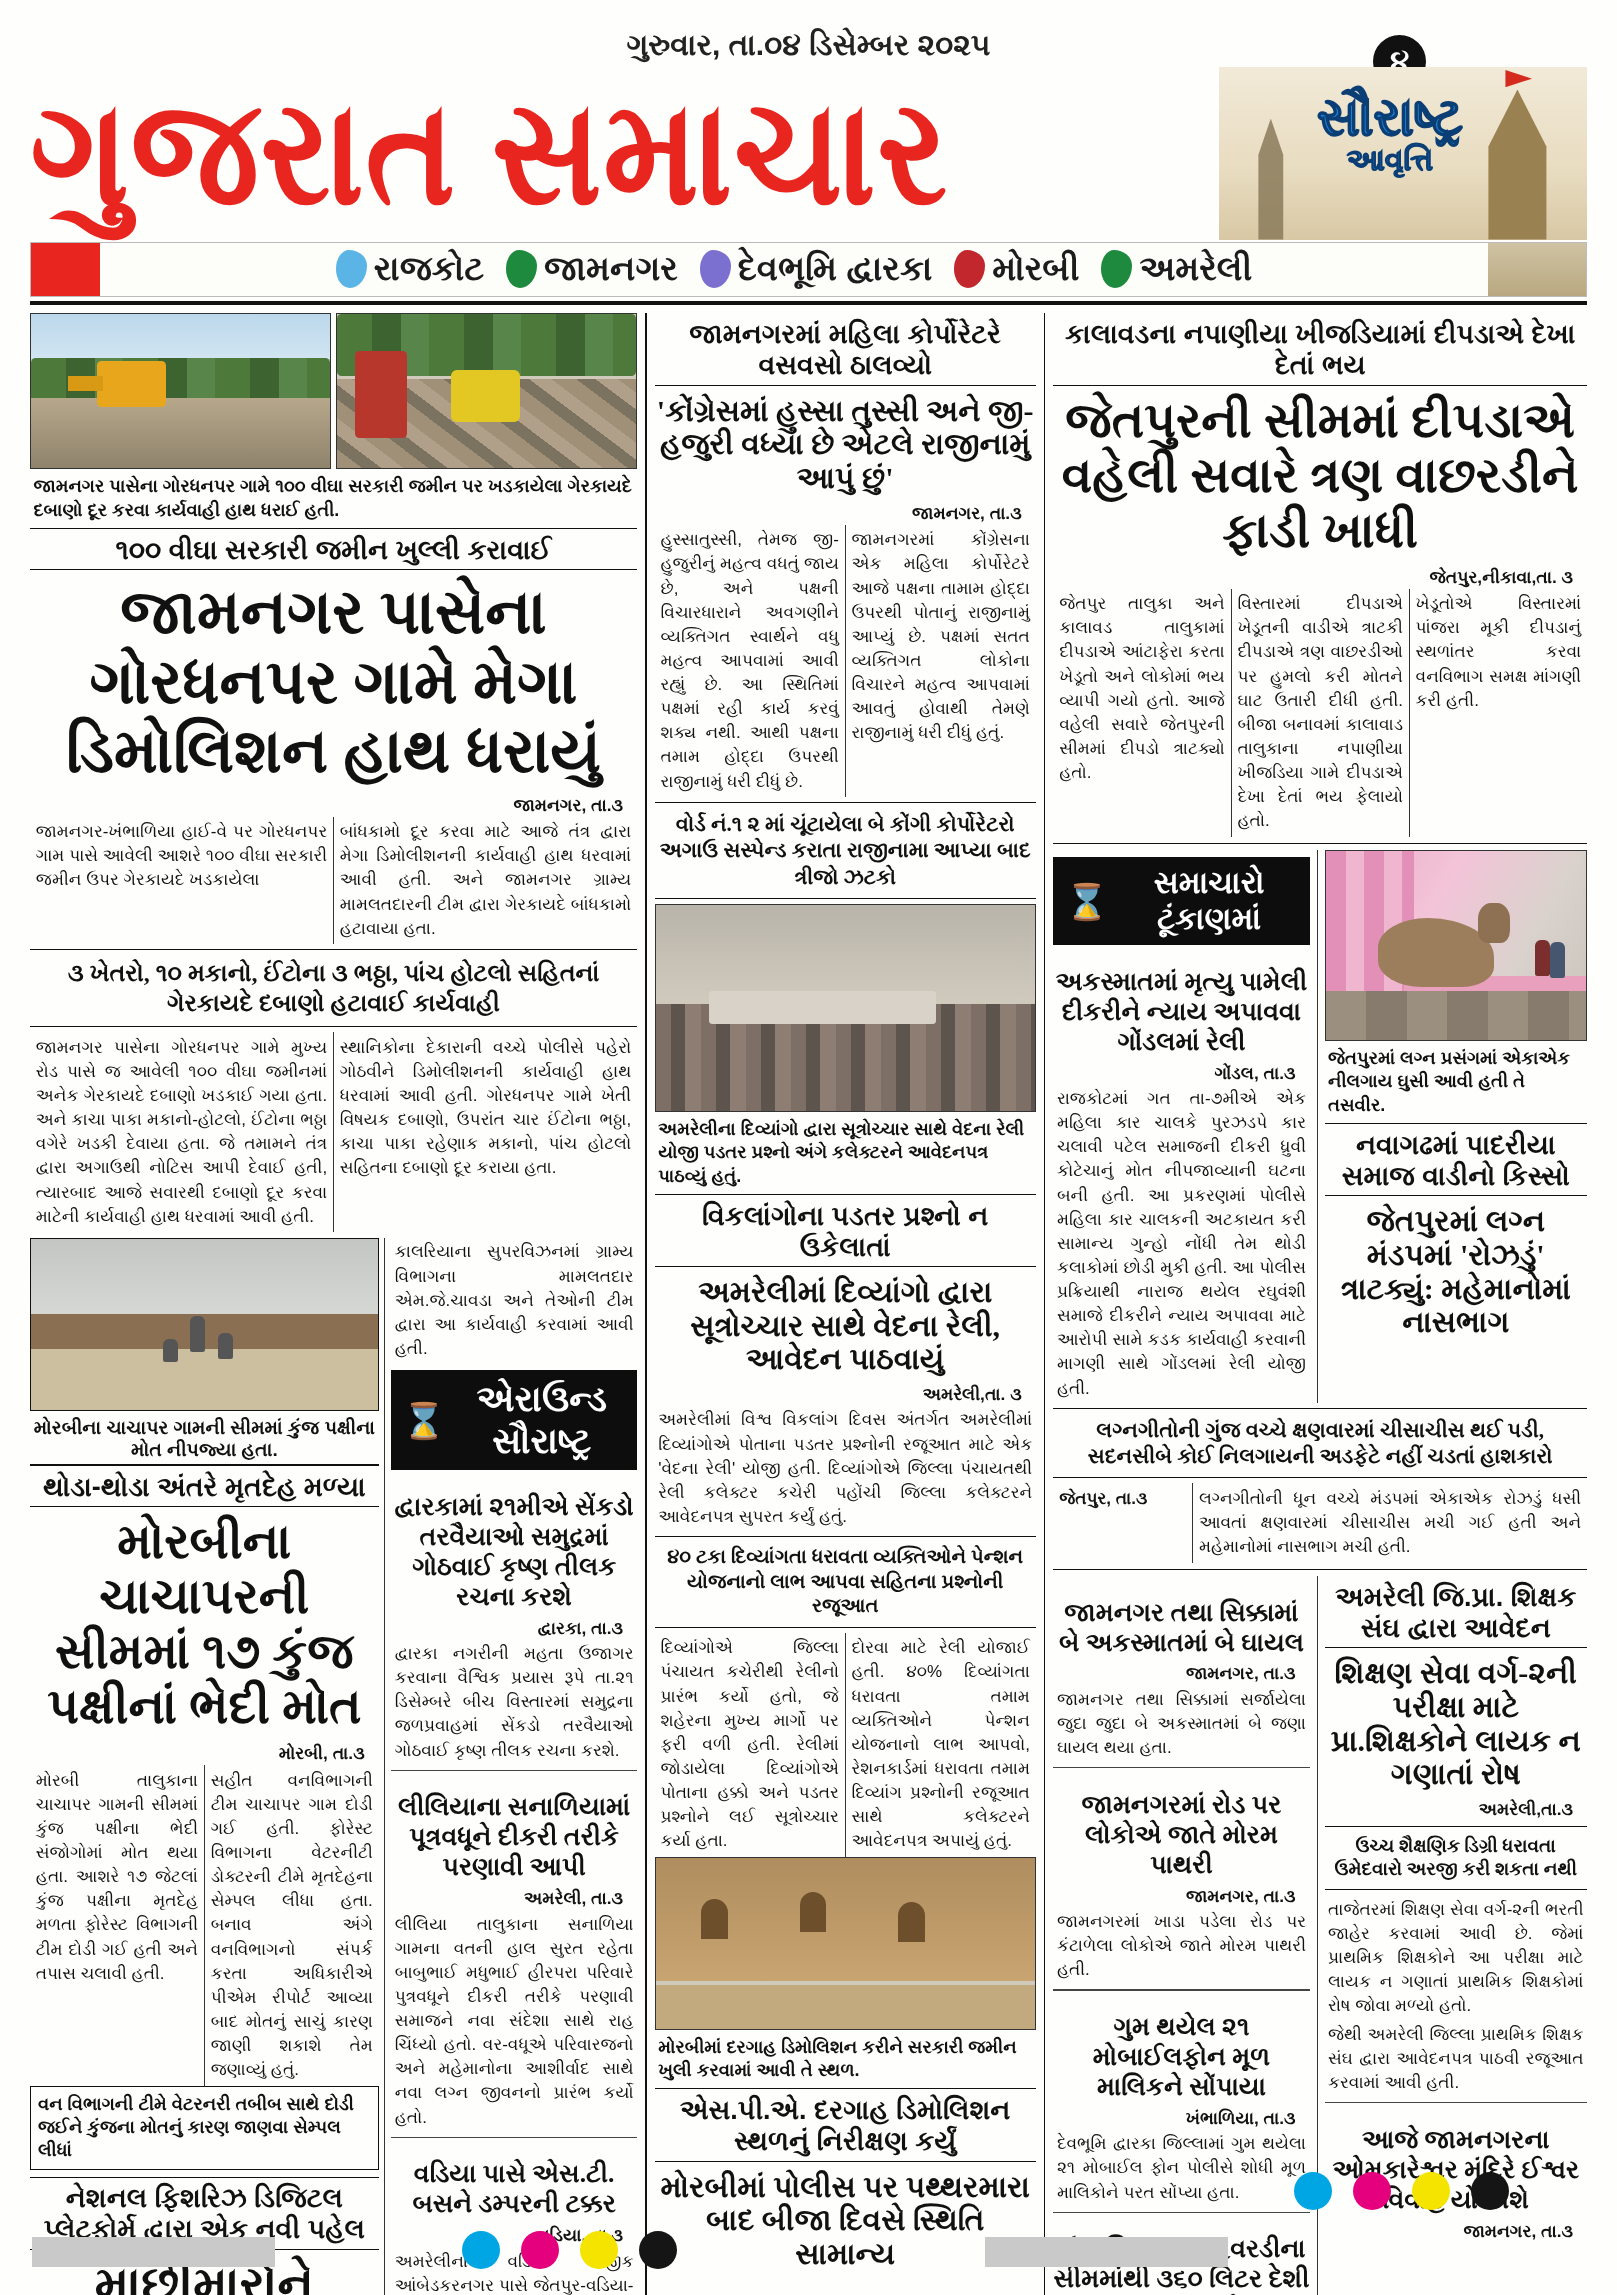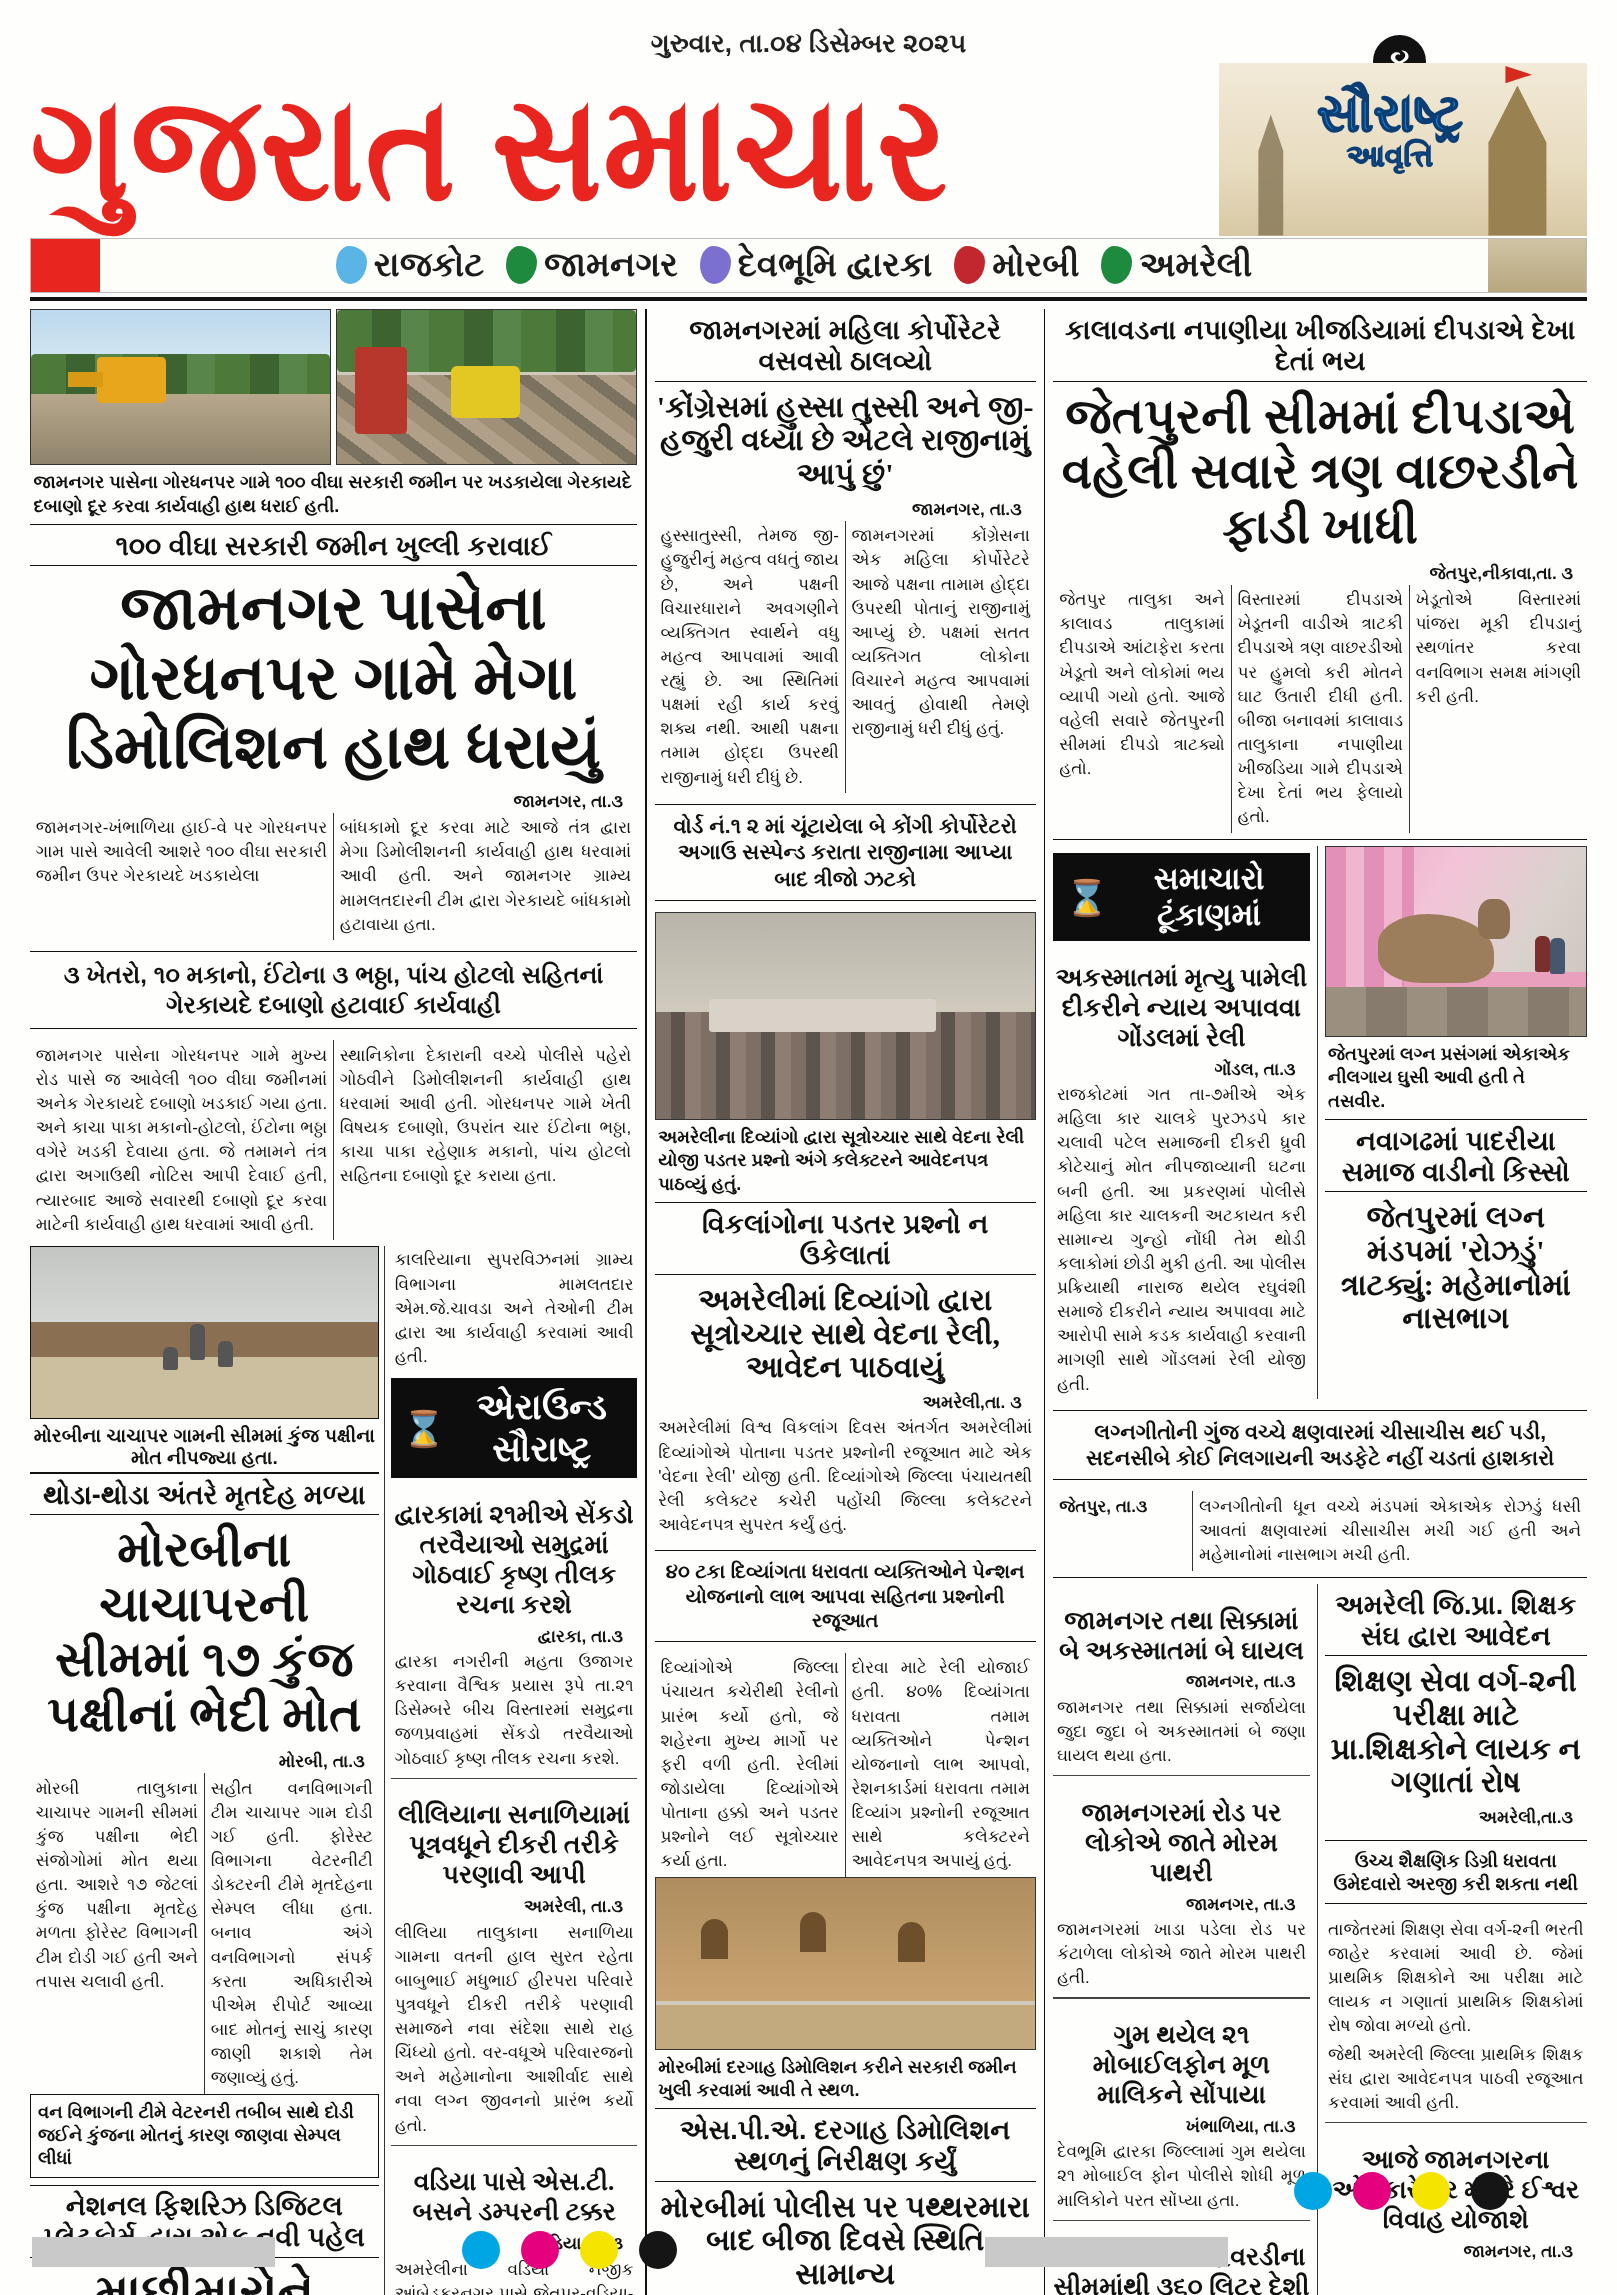--- a/index.html
+++ b/index.html
@@ -3,21 +3,21 @@
 <meta charset="utf-8">
 <style>
   * { margin:0; padding:0; box-sizing:border-box; }
   html,body { background:#9a9a9a; }
   body { font-family:"Liberation Sans","DejaVu Sans",sans-serif; }
   .page { position:relative; width:1617px; height:2295px; background:#fefefc; margin:0 auto;
           overflow:hidden; color:#111; }
   .inner { padding:0 30px; }
 
   
-  .dateline-top { text-align:center; font-size:26px; padding-top:28px; font-weight:bold; color:#222; }
+  .dateline-top { text-align:center; font-size:30px; padding-top:28px; font-weight:bold; color:#222; }
   .page-circle { position:absolute; top:35px; right:191px; width:53px; height:53px; background:#111;
                  color:#fff; border-radius:50%; display:flex; align-items:center; justify-content:center;
                  font-size:31px; font-weight:bold; }
   .masthead-row { display:flex; align-items:stretch; height:173px; margin-top:3.5px; }
   .masthead { flex:1; display:flex; align-items:center; }
   .masthead-title { font-size:136px; font-weight:bold; color:#e8251e; letter-spacing:1.2px; line-height:1;
                     font-family:"Liberation Serif","DejaVu Serif",serif; transform:scaleY(1.08); white-space:nowrap; }
   .edition-art { width:370px; position:relative; background:linear-gradient(180deg,#f2ead8 0%,#e8dcc0 60%,#d8c8a4 100%);
                  overflow:hidden; border-left:2.3px solid #fff; }
   .temple1 { position:absolute; left:17.3px; bottom:0; width:69px; height:121px; background:#8a7a5a;
@@ -52,21 +52,21 @@
             border-top:1.7px solid #111; border-bottom:1.7px solid #111; line-height:1.15; }
   .kicker.nf { border-top:none; }
   .headline { font-weight:bold; text-align:center; line-height:1.12; padding:8px 1.2px 4.6px;
               font-family:"Liberation Serif","DejaVu Serif",serif; }
   .h-xl { font-size:62px; } .h-lg { font-size:49px; } .h-md { font-size:30px; }
   .datebold { font-size:17.3px; font-weight:bold; text-align:right; padding:3.5px 14px 1.2px; }
   .body-cols { display:flex; gap:0; }
   .body-col { flex:1; padding:3.5px 5.8px; font-size:17px; line-height:1.42; text-align:justify; }
   .body-col + .body-col { border-left:1.2px solid #333; }
   .subhead { font-size:24px; font-weight:bold; text-align:center; padding:8px 4.6px;
-             border-top:1.7px solid #111; border-bottom:1.7px solid #111; line-height:1.25; margin:11px 0; }
+             border-top:1.7px solid #111; border-bottom:1.7px solid #111; line-height:1.25; margin:5px 0;font-family:Liberation Serif, serif; }
   .hrule { height:1.7px; background:#111; margin:5.8px 0; }
   .hrule-thin { height:1.2px; background:#444; margin:4.6px 0; }
 
   .photo { position:relative; border:1.2px solid #333; overflow:hidden; background:#cfcabc; }
   .caption { font-size:18px; font-weight:bold; padding:5.8px 3.5px; line-height:1.3; }
   .caption-box { border:1.7px solid #111; padding:5.8px 7px; font-size:18px; font-weight:bold; line-height:1.3; }
 
   .black-banner { background:#0d0d0d; color:#fff; display:flex; align-items:center; gap:11.6px;
                   padding:8px 11.6px; margin:7px 0; }
   .black-banner .icon { font-size:35px; line-height:1; }

